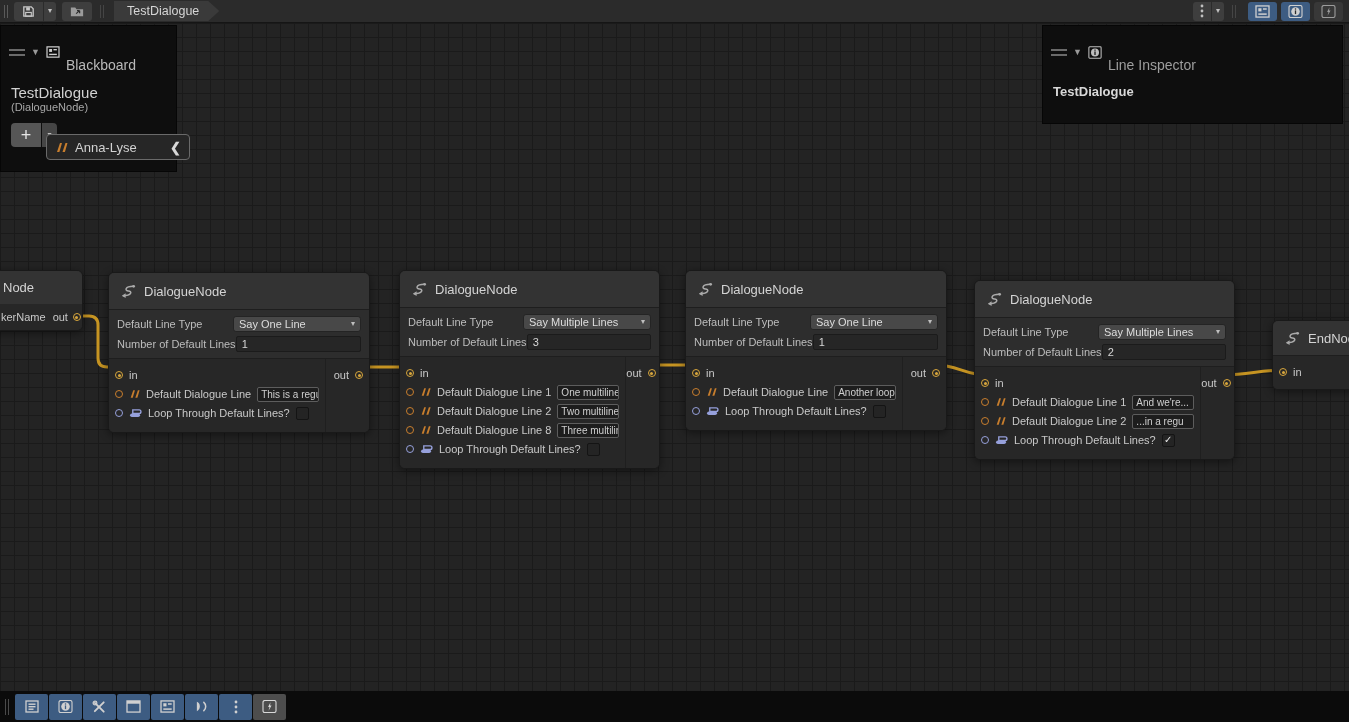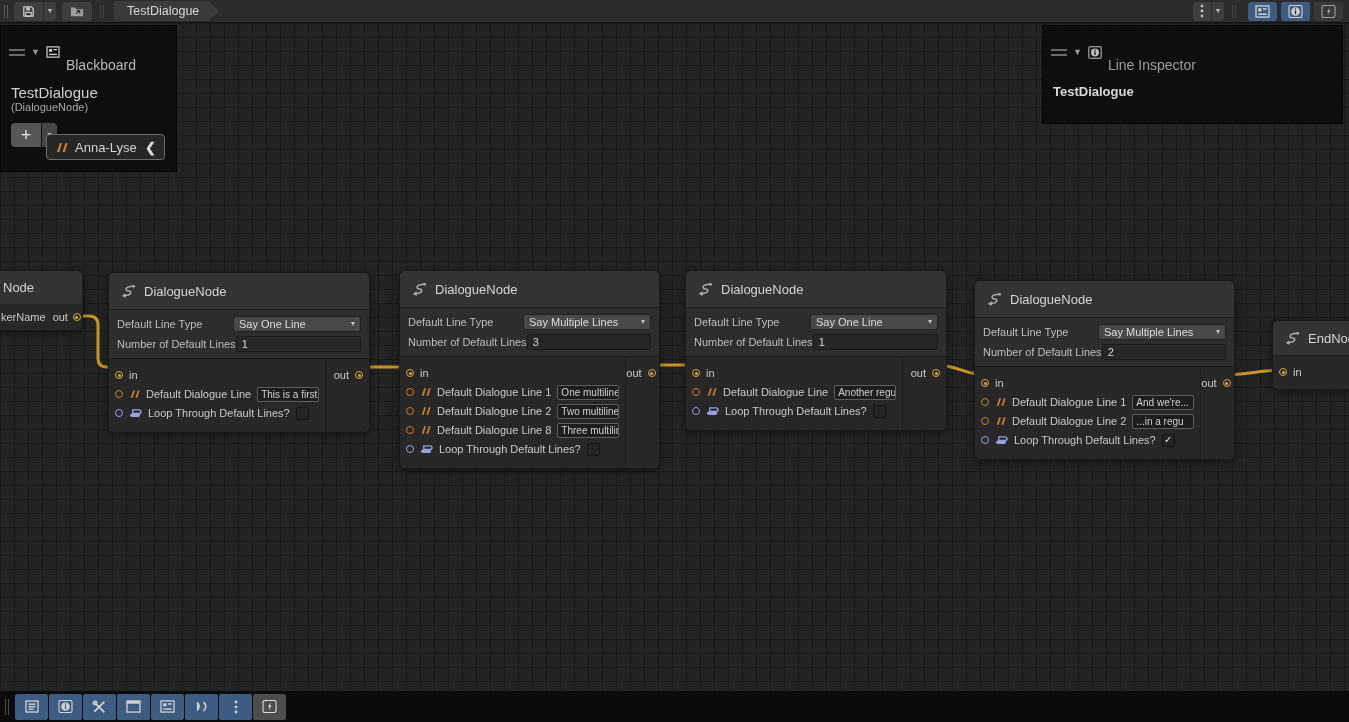--- a/index.html
+++ b/index.html
@@ -45,21 +45,21 @@
   .p-fold { color:#9a9a9a; font-size:9px; }
   .panel-title { color:#b9b9b9; font-size:14px;margin-top:26px; }
   .bb-asset { color:#d2d2d2; font-size:15px; padding:6px 10px 0; }
   .bb-type { color:#a8a8a8; font-size:11px; padding:0 10px; }
   .bb-addrow { display:flex; padding:10px 10px 0; }
   .bb-add { width:30px; height:24px; background:#565656; border-radius:4px 0 0 4px;
             color:#e6e6e6; font-size:18px; display:flex; align-items:center;
             justify-content:center; cursor:pointer; }
   .bb-addcaret { width:15px; height:24px; background:#454545; border-radius:0 4px 4px 0;
                  margin-left:1px; display:flex; align-items:center; justify-content:center; cursor:pointer; }
-  .bb-pill { margin:12px 0 0 23px; width:119px; height:24px; border:1px solid #6a6a6a;
+  .bb-pill { margin:12px 0 0 23px; width:144px; height:24px; border:1px solid #6a6a6a;
              border-radius:4px; background:#262626; display:flex; align-items:center;
              gap:7px; padding:12px 8px; cursor:pointer; }
   .bb-pill .name { color:#d2d2d2; font-size:13px; flex:1; }
   .bb-pill .chev { color:#d8d8d8; font-size:13px; font-weight:bold; }
   .gi-heading { color:#d8d8d8; font-size:13px; font-weight:bold; padding:6px 10px; }
 
   
   .gnode { position:absolute; z-index:5; background:#2b2b2b; border:1px solid #191919;
            border-radius:6px; overflow:hidden; box-shadow:0 2px 8px rgba(0,0,0,.45); }
   .ntitle { height:36px; background:#333333; display:flex; align-items:center; gap:8px;
@@ -294,21 +294,21 @@
         </div>
         <div class="portrow">
           <span class="port line">
               <i></i>
             </span>
           <svg class="ic" width="11" height="10" viewBox="0 0 13 11">
               <path d="M2 10 L5 1 H7 L4.4 10 Z" fill="#c87e2d"></path>
               <path d="M7.5 10 L10.5 1 H12.5 L9.9 10 Z" fill="#c87e2d"></path>
             </svg>
           <span class="portlabel">Default Dialogue Line</span>
-          <span class="minifield">This is a first</span>
+          <span class="minifield">This is a regu</span>
         </div>
         <div class="portrow">
           <span class="port bool">
               <i></i>
             </span>
           <svg class="ic" width="13" height="10" viewBox="0 0 14 11">
               <path d="M4 2 h7 a2 2 0 0 1 0 4 h-7 z" fill="none" stroke="#96a0db" stroke-width="1.5"></path>
               <path d="M3 6 h7 a2 2 0 0 1 0 4 h-7 a2 2 0 0 1 0-4 z" fill="#96a0db"></path>
             </svg>
           <span class="portlabel">Loop Through Default Lines?</span>
@@ -448,21 +448,21 @@
         </div>
         <div class="portrow">
           <span class="port line">
               <i></i>
             </span>
           <svg class="ic" width="11" height="10" viewBox="0 0 13 11">
               <path d="M2 10 L5 1 H7 L4.4 10 Z" fill="#c87e2d"></path>
               <path d="M7.5 10 L10.5 1 H12.5 L9.9 10 Z" fill="#c87e2d"></path>
             </svg>
           <span class="portlabel">Default Dialogue Line</span>
-          <span class="minifield">Another regu</span>
+          <span class="minifield">Another loop</span>
         </div>
         <div class="portrow">
           <span class="port bool">
               <i></i>
             </span>
           <svg class="ic" width="13" height="10" viewBox="0 0 14 11">
               <path d="M4 2 h7 a2 2 0 0 1 0 4 h-7 z" fill="none" stroke="#96a0db" stroke-width="1.5"></path>
               <path d="M3 6 h7 a2 2 0 0 1 0 4 h-7 a2 2 0 0 1 0-4 z" fill="#96a0db"></path>
             </svg>
           <span class="portlabel">Loop Through Default Lines?</span>

